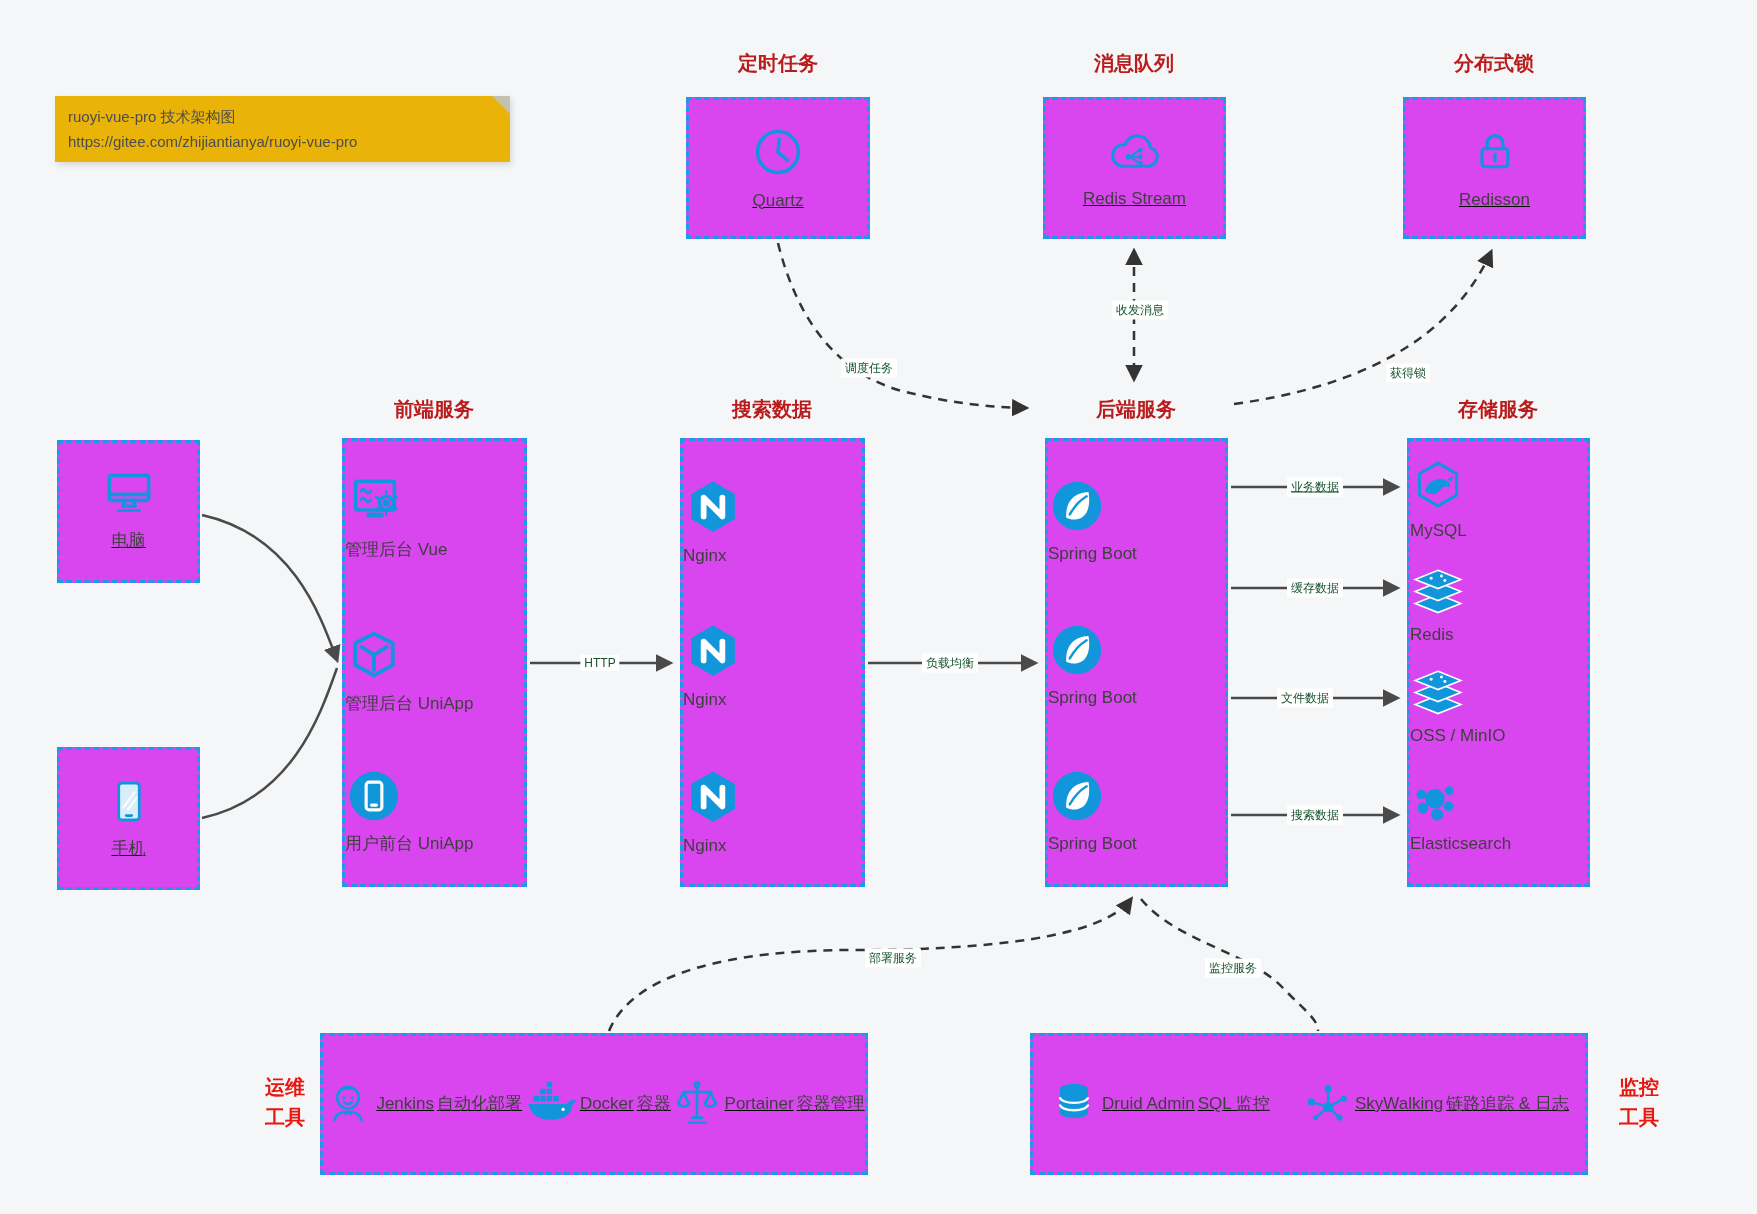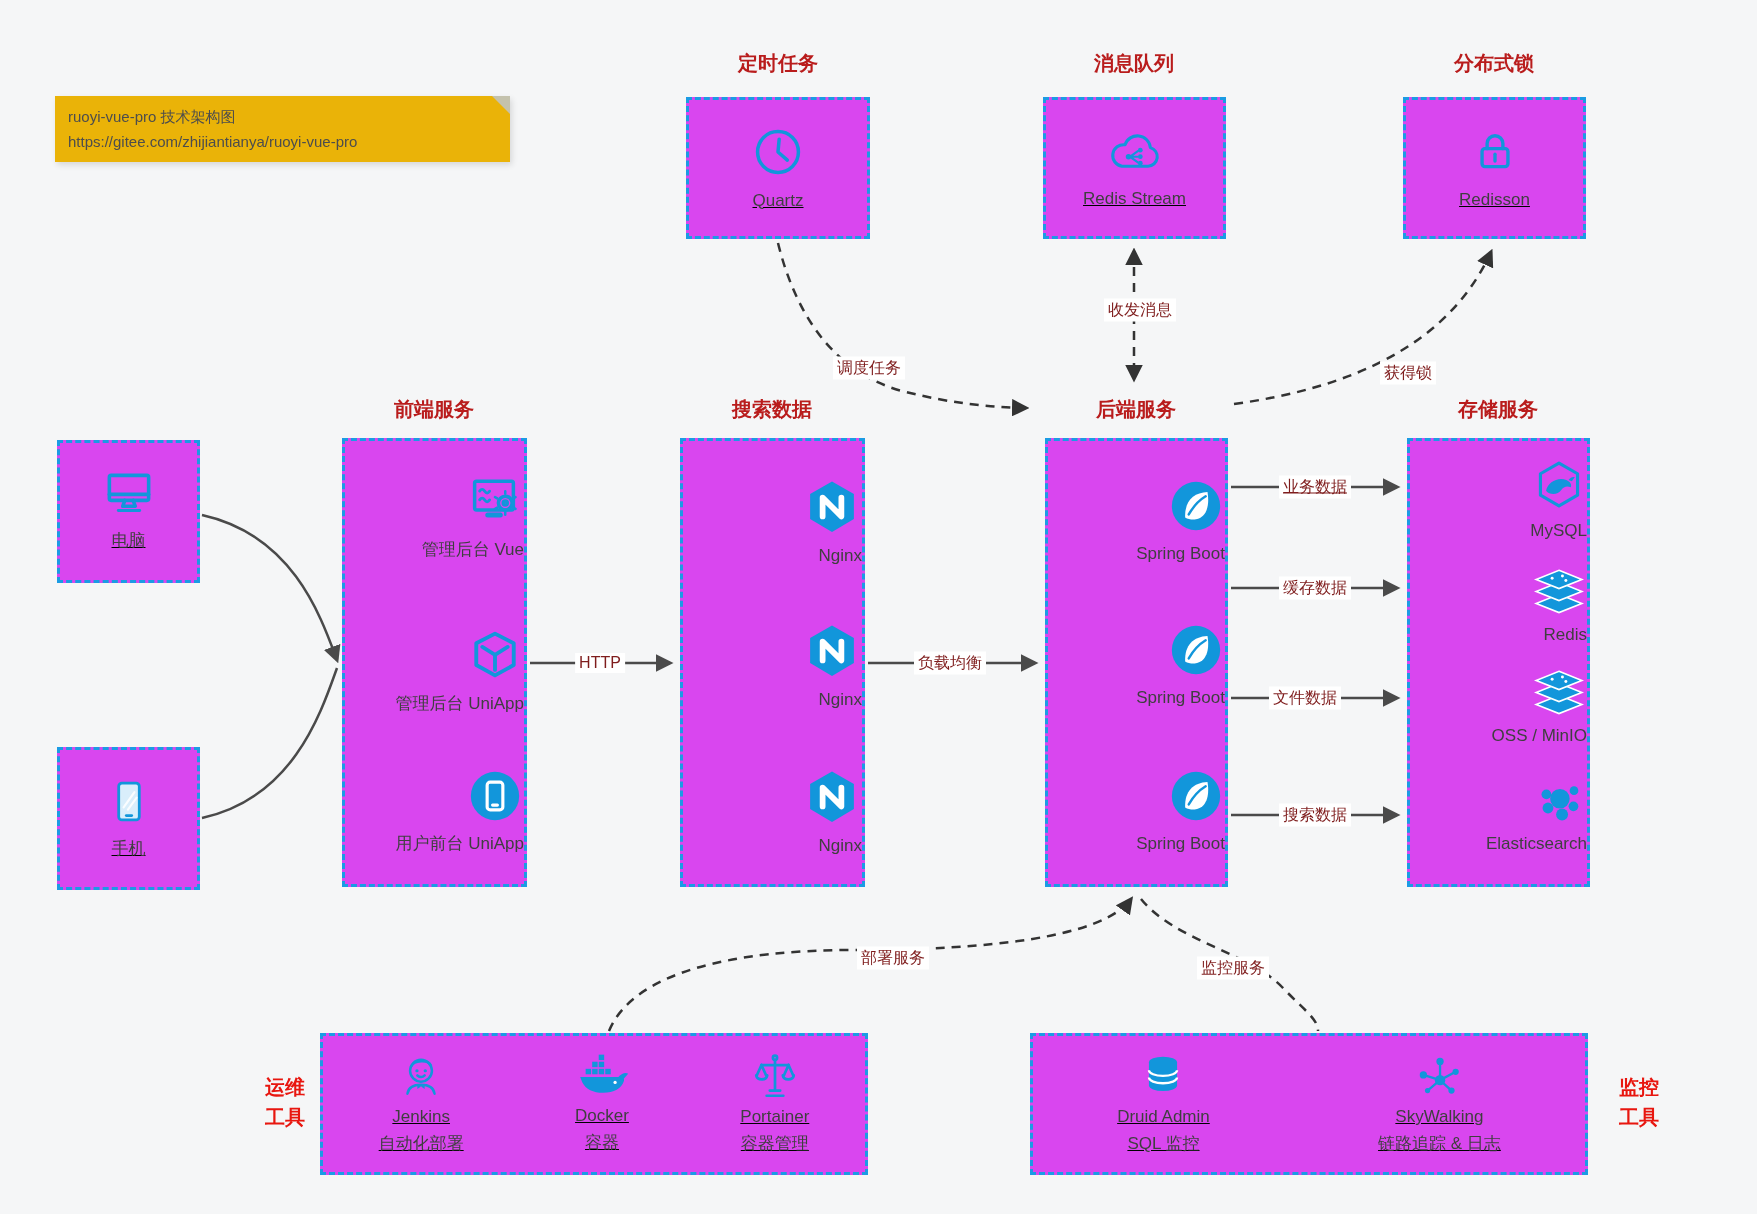--- a/index.html
+++ b/index.html
@@ -3,26 +3,26 @@
 <meta charset="utf-8">
 <style>
   html,body{margin:0;padding:0;background:#f5f6f7;}
   .canvas{position:relative;width:1757px;height:1214px;background:#f5f6f7;
           font-family:"Liberation Sans","DejaVu Sans",sans-serif;overflow:hidden;}
   svg.wires{position:absolute;left:0;top:0;pointer-events:none;}
   .box{position:absolute;background:#d946ef;border:3px dashed #1b9be4;box-sizing:border-box;text-decoration:underline;}
   .gtitle{position:absolute;color:#b91c1c;font-weight:bold;font-size:20px;text-align:center;white-space:nowrap;transform:translateX(-50%);}
   .side-title{position:absolute;color:#e8160f;font-weight:bold;font-size:20px;line-height:30px;text-align:center;width:78px;}
   .itemlabel{font-size:17px;color:#3f3f3f;white-space:nowrap;text-align:center;line-height:24px;}
-  .cell{position:absolute;left:0;right:0;display:flex;flex-direction:column;align-items:flex-end;gap:7px;}
+  .cell{position:absolute;left:0;right:0;display:flex;flex-direction:column;align-items:flex-start;gap:7px;}
   .topbox{display:flex;flex-direction:column;align-items:center;justify-content:center;gap:9px;}
   .hflex{display:flex;align-items:center;justify-content:space-around;}
-  .hitem{display:flex;flex-direction:column;align-items:center;gap:3px;}
-  .edge-label{position:absolute;transform:translate(-50%,-50%);background:#fff;font-size:16px;
-              color:#7f1d1d;padding:1px 4px;white-space:nowrap;text-align:center;}
+  .hitem{display:flex;flex-direction:row;align-items:center;gap:3px;}
+  .edge-label{position:absolute;transform:translate(-50%,-50%);background:#fff;font-size:12px;
+              color:#14532d;padding:1px 4px;white-space:nowrap;text-align:center;}
   .note{position:absolute;left:55px;top:96px;width:455px;height:66px;background:#eab308;
         box-shadow:2px 3px 6px rgba(0,0,0,.12);color:#4d4d4d;font-size:15px;line-height:25px;
         padding:8px 0 0 13px;box-sizing:border-box;}
   .note .fold{position:absolute;top:0;right:0;width:0;height:0;
         border-top:18px solid #c4c2ad;border-left:18px solid transparent;}
   .icon{display:block;}
 </style>
 </head>
 <body>
 

